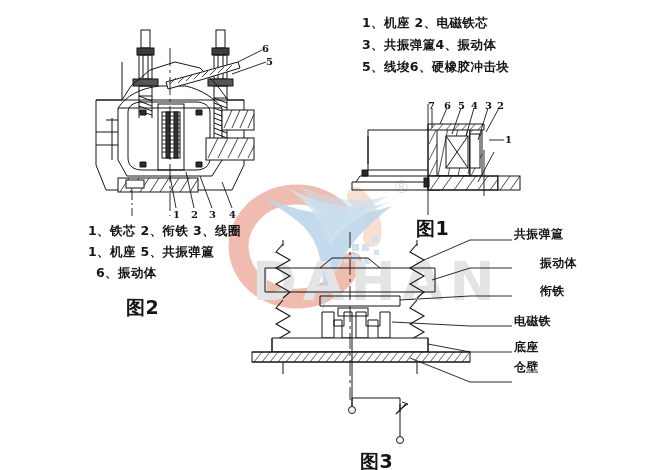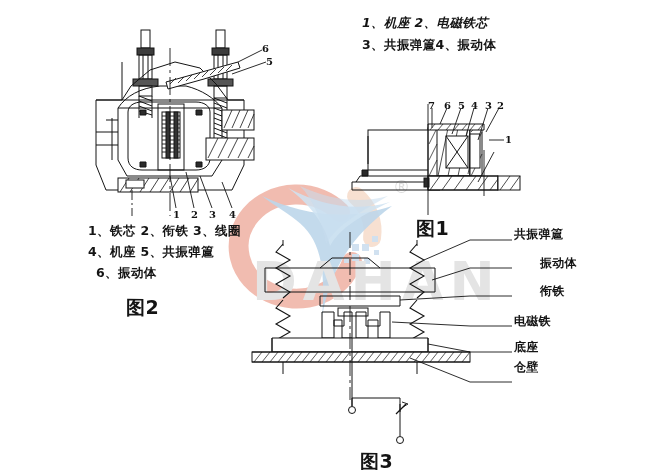--- a/index.html
+++ b/index.html
@@ -201,21 +201,21 @@
   </div>
 
   <div class="txt call-num" style="left:173px; top:208px;">1</div>
   <div class="txt call-num" style="left:191px; top:208px;">2</div>
   <div class="txt call-num" style="left:209px; top:208px;">3</div>
   <div class="txt call-num" style="left:229px; top:208px;">4</div>
   <div class="txt call-num" style="left:262px; top:42px;">6</div>
   <div class="txt call-num" style="left:266px; top:55px;">5</div>
 
   <div class="txt legend-block" style="left:88px; top:222px;">1、铁芯 2、衔铁 3、线圈</div>
-  <div class="txt legend-block" style="left:88px; top:243px;">4、机座 5、共振弹簄</div>
+  <div class="txt legend-block" style="left:88px; top:243px;">1、机座 5、共振弹簄</div>
   <div class="txt legend-block" style="left:88px; top:264px;margin-left:8px;">6、振动体</div>
   <div class="txt fig-cap" style="left:126px; top:294px;">图2</div>
 
   <div class="layer">
     <svg width="650" height="470" viewBox="0 0 650 470">
       <g stroke="#141414" fill="none" stroke-width="1">
 
         <rect x="368" y="130" width="68" height="40"></rect>
         <path d="M368 136 L368 164"></path>
         <path d="M362 170 L368 170 L368 176 L362 176 Z" fill="#2a2a2a"></path>
@@ -283,22 +283,23 @@
   </div>
 
   <div class="txt call-num" style="left:428px; top:99px;">7</div>
   <div class="txt call-num" style="left:444px; top:99px;">6</div>
   <div class="txt call-num" style="left:458px; top:99px;">5</div>
   <div class="txt call-num" style="left:471px; top:99px;">4</div>
   <div class="txt call-num" style="left:485px; top:99px;">3</div>
   <div class="txt call-num" style="left:497px; top:99px;">2</div>
   <div class="txt call-num" style="left:505px; top:133px;">1</div>
 
-  <div class="txt legend-block" style="left:362px; top:14px;font-style:italic;">1、机座 2、电磁铁芯</div>
+  <div class="txt legend-block" style="left:362px; top:14px;">1、机座 2、电磁铁芯</div>
   <div class="txt legend-block" style="left:362px; top:36px;">3、共振弹簄4、振动体</div>
+  <div class="txt legend-block" style="left:362px; top:58px;">5、线埈6、硬橡胶冲击块</div>
   <div class="txt fig-cap" style="left:416px; top:215px;">图1</div>
 
   <div class="layer">
     <svg width="650" height="470" viewBox="0 0 650 470">
       <g stroke="#141414" fill="none" stroke-width="1">
 
         <g>
           <path d="M283 244 L276 252 L290 260 L276 268 L290 276 L276 284 L290 292 L283 298" stroke-width="1.1"></path>
           <path d="M283 300 L276 308 L290 316 L276 324 L290 332 L276 340 L290 348 L283 354" stroke-width="1.1"></path>
           <line x1="283" y1="240" x2="283" y2="246"></line>

